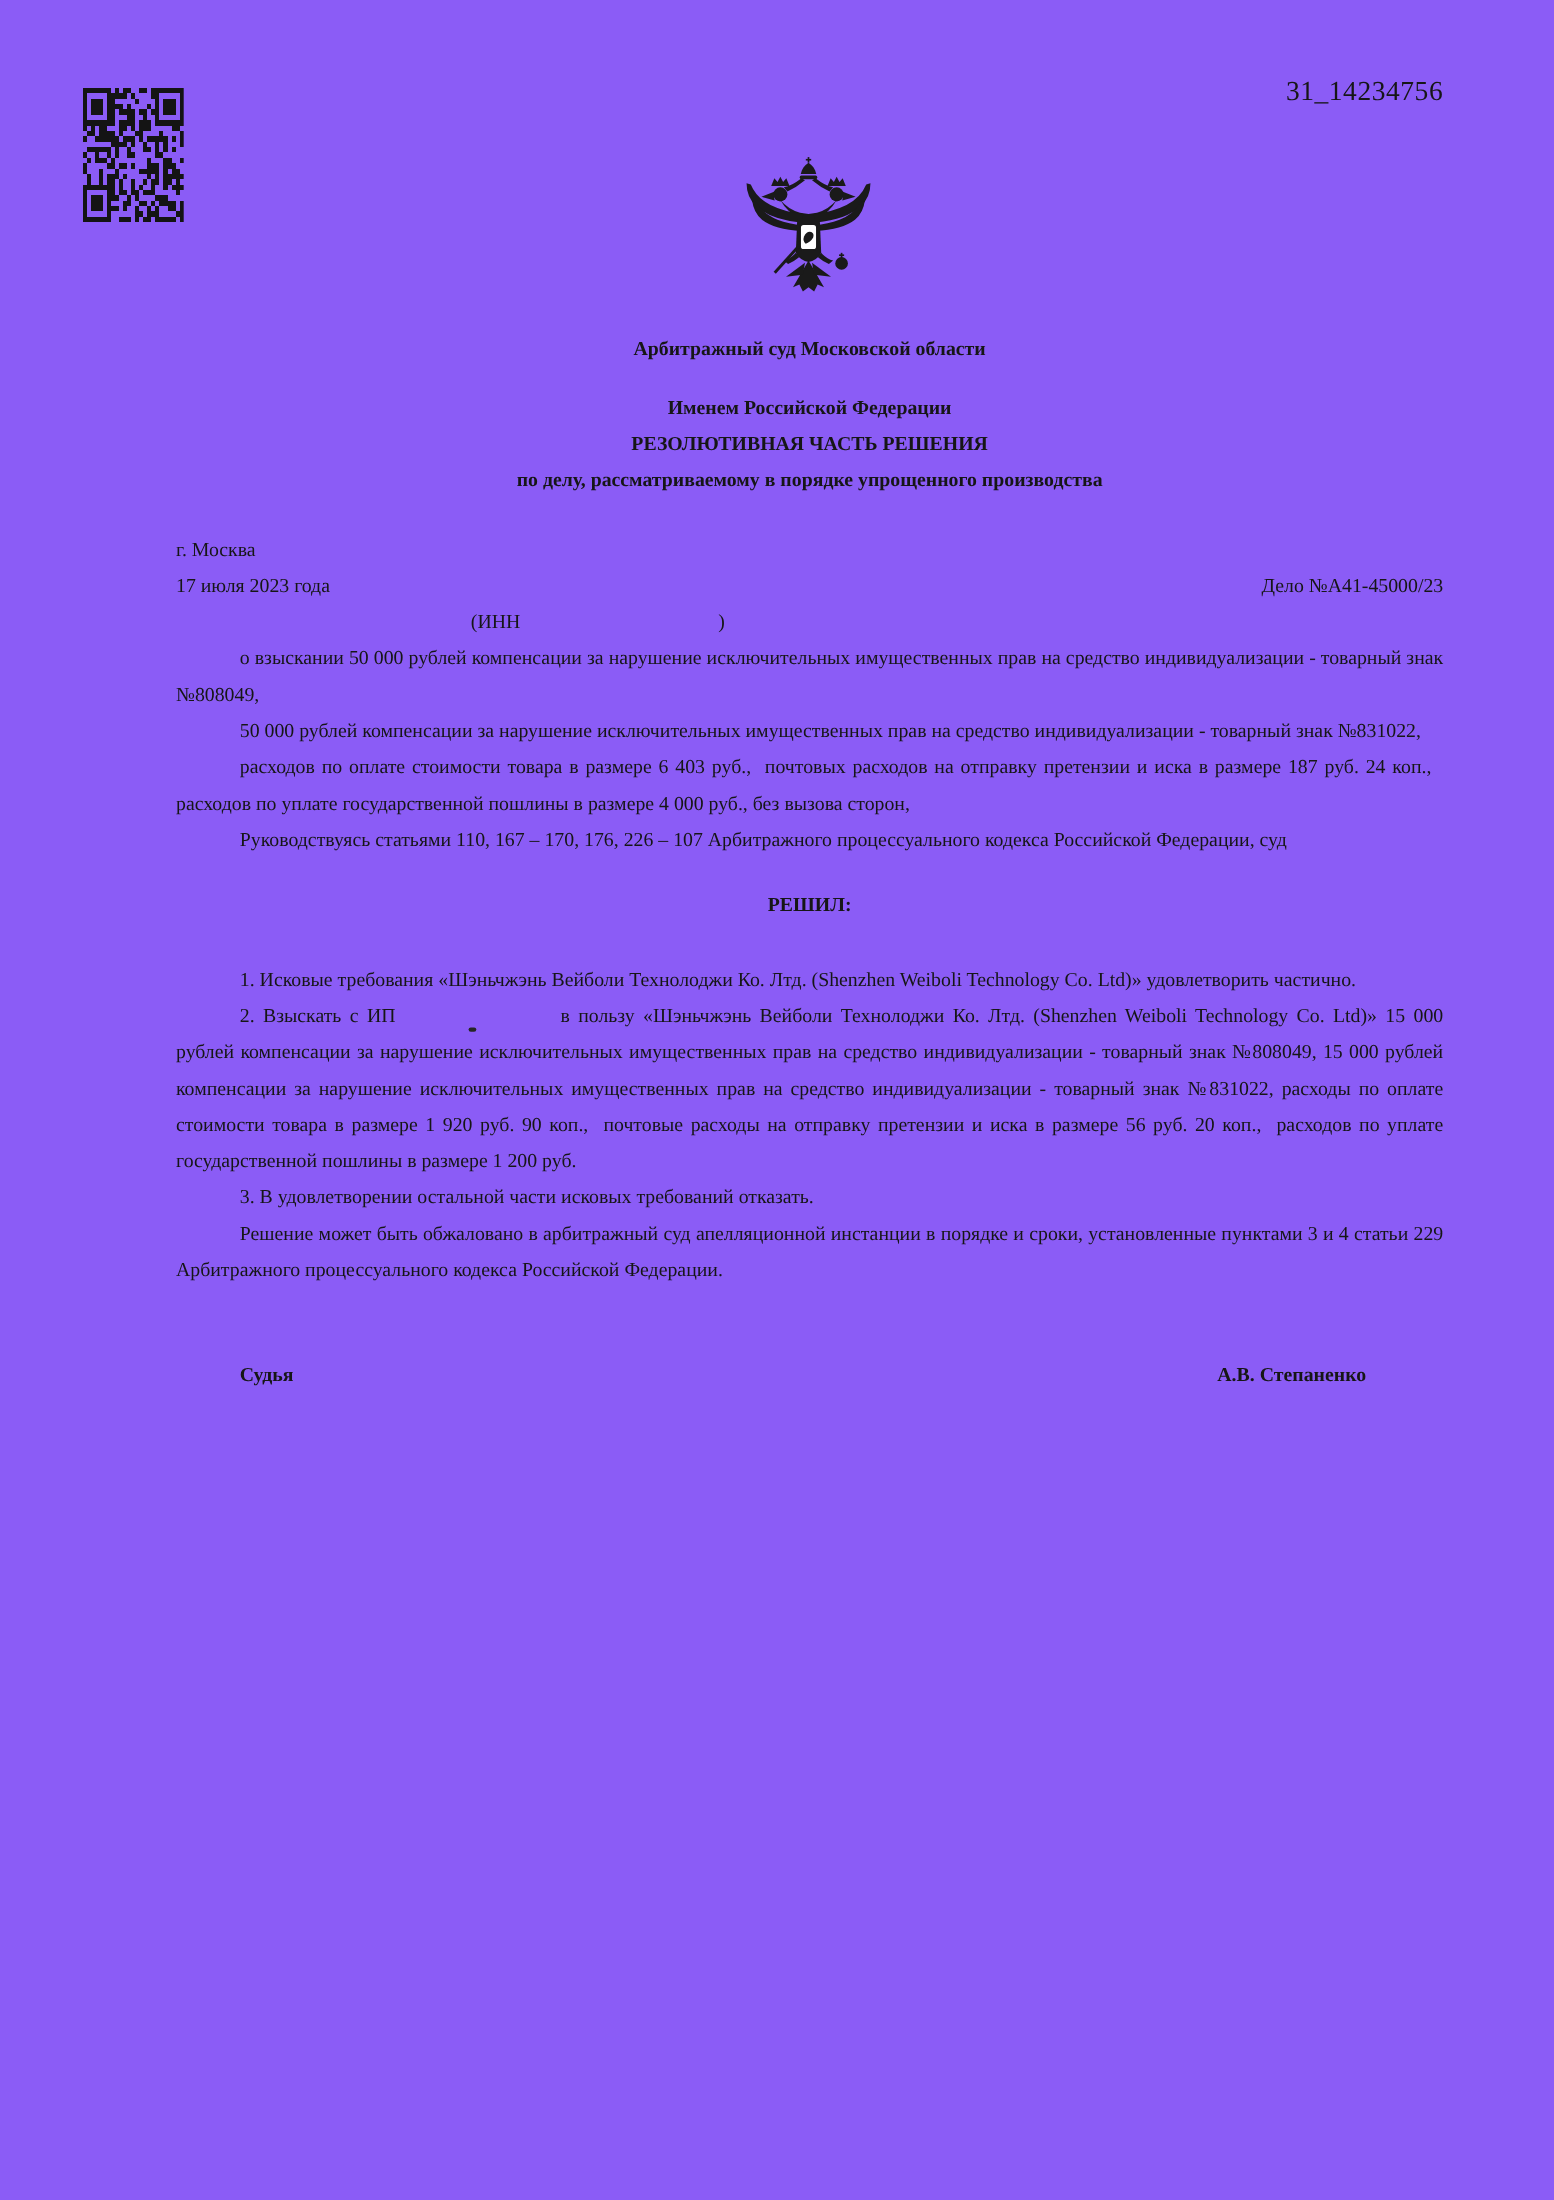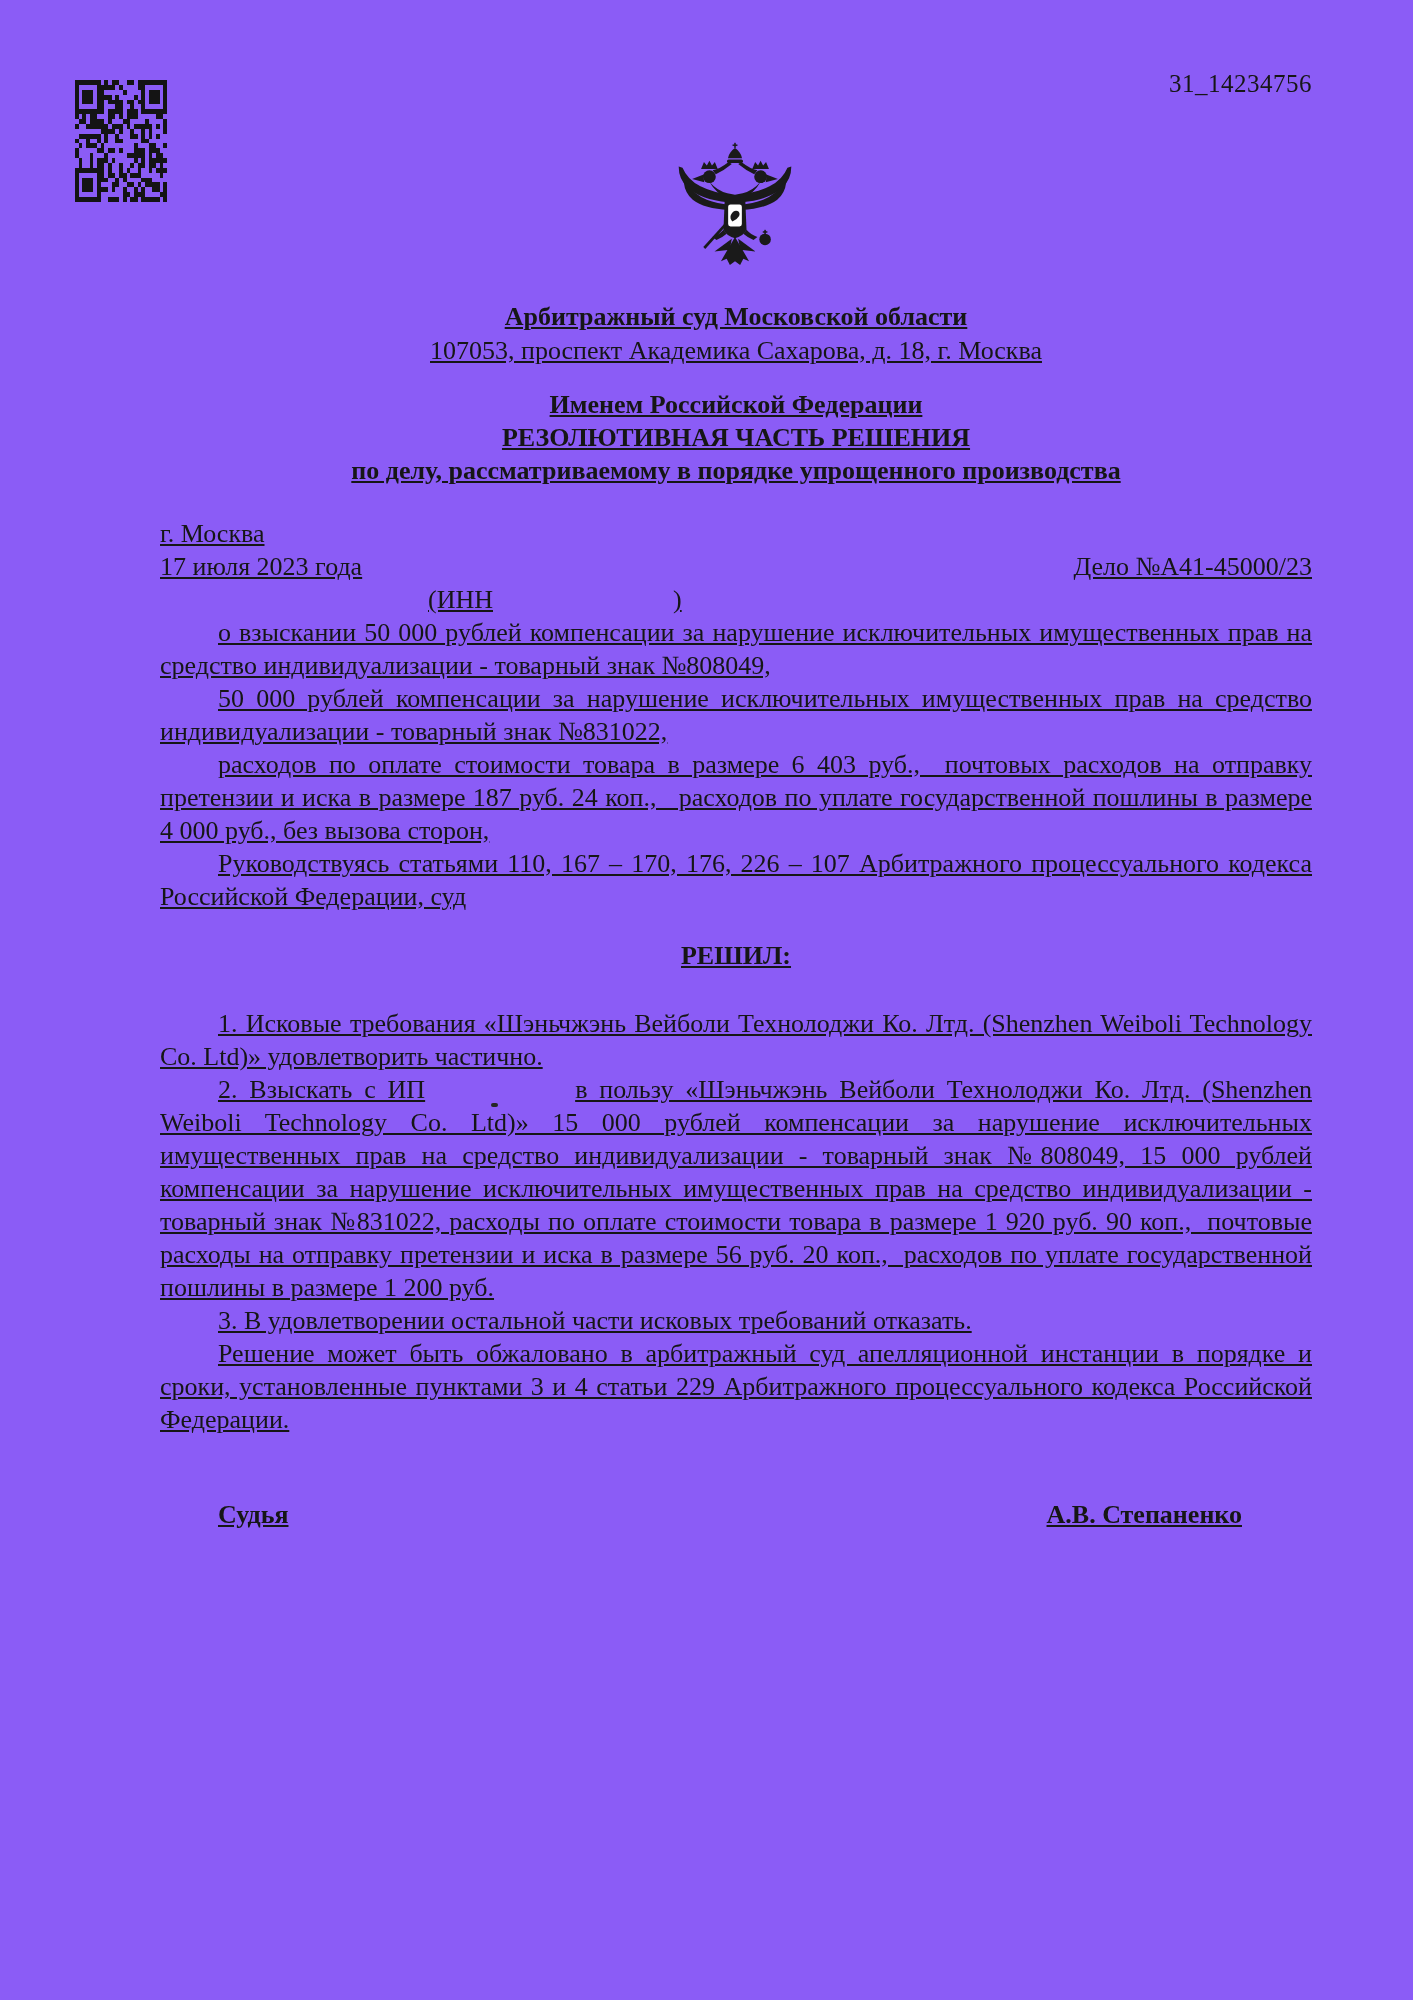--- a/index.html
+++ b/index.html
@@ -26,23 +26,22 @@
 
   .qr { position: absolute; left: 75px; top: 80px; width: 92px; height: 122px; }
   .qr svg { width: 100%; height: 100%; }
 
   .emblem { position: absolute; left: 671px; top: 138px; width: 128px; height: 144px; }
   .emblem svg { width: 100%; height: 100%; }
 
   .content {
     position: absolute;
     left: 160px; top: 300px; width: 1152px;
-    font-size: 26px;
+    font-size: 18px;
     line-height: 33px;
-    text-decoration: underline;
   }
 
   .court-head { text-align: center; line-height: 34px; }
   .court-head .name { font-weight: bold; }
 
   .title-block { margin-top: 20px; text-align: center; font-weight: bold; line-height: 33px; }
 
   .meta-city { margin-top: 30px; }
   .meta-row { display: flex; justify-content: space-between; }
 
@@ -472,21 +471,20 @@
 
       <rect x="88" y="95" width="24" height="37" rx="5" fill="#ffffff" stroke="#1a1a1a" stroke-width="2.6"></rect>
       <path d="M93.5 113 Q97.5 104.5 104 106.5 Q108.5 108.5 106.5 114.5 Q102.5 121 96 123 Q91.5 119 93.5 113 Z" fill="#1a1a1a"></path>
     </svg>
   </div>
 
   <div class="content">
 
     <div class="court-head">
       <div class="name">Арбитражный суд Московской области</div>
-      <div>107053, проспект Академика Сахарова, д. 18, г. Москва</div>
     </div>
 
     <div class="title-block">
       <div>Именем Российской Федерации</div>
       <div>РЕЗОЛЮТИВНАЯ ЧАСТЬ РЕШЕНИЯ</div>
       <div>по делу, рассматриваемому в порядке упрощенного производства</div>
     </div>
 
     <div class="meta-city">г. Москва</div>
     <div class="meta-row">

